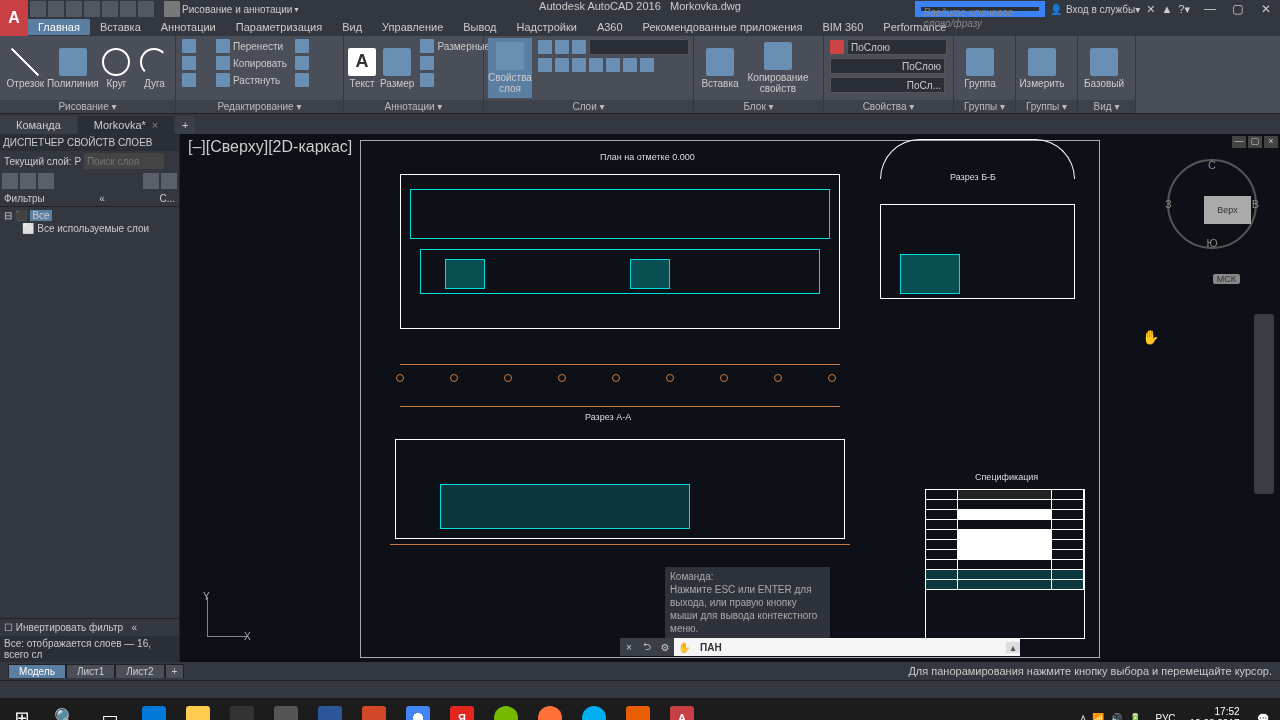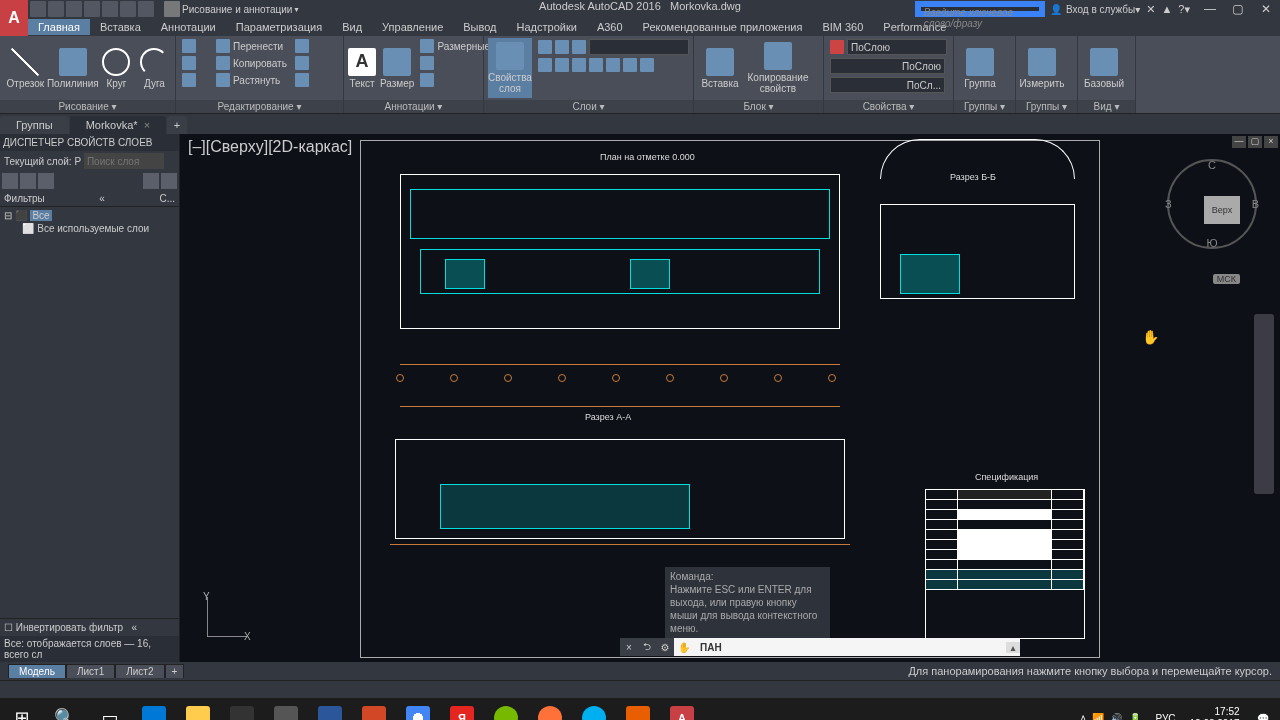--- a/index.html
+++ b/index.html
@@ -54,21 +54,21 @@
 .cyan-equip{position:absolute;border:1px solid #0dd}
 .sec-view{position:absolute;top:300px;left:200px;width:470px;height:150px}
 .section-block{position:absolute;border:1px solid #fff}
 .razrez-bb{position:absolute;top:30px;left:700px;width:200px;height:140px}
 .roof-arc{position:absolute;top:5px;left:700px;width:195px;height:40px;border:1px solid #fff;border-radius:100px 100px 0 0;border-bottom:none}
 .spec-table{position:absolute;top:355px;left:745px;width:160px;height:150px;border:1px solid #fff}
 .spec-row{height:10px;border-bottom:1px solid #fff;display:flex}
 .spec-cell{border-right:1px solid #fff;flex:1}
 .viewcube{position:absolute;top:20px;right:18px;width:100px;height:100px;display:flex;align-items:center;justify-content:center}
 .vc-ring{width:90px;height:90px;border:2px solid #555;border-radius:50%;position:relative}
-.vc-face{position:absolute;top:35px;left:35px;width:36px;height:28px;background:#aaa;color:#333;font-size:9px;display:flex;align-items:center;justify-content:center}
+.vc-face{position:absolute;top:35px;left:35px;width:47px;height:28px;background:#aaa;color:#333;font-size:9px;display:flex;align-items:center;justify-content:center}
 .vc-n{position:absolute;top:-2px;left:50%;transform:translateX(-50%);color:#888;font-size:11px}
 .vc-s{position:absolute;bottom:-2px;left:50%;transform:translateX(-50%);color:#888;font-size:11px}
 .vc-e{position:absolute;right:-4px;top:50%;transform:translateY(-50%);color:#888;font-size:11px}
 .vc-w{position:absolute;left:-4px;top:50%;transform:translateY(-50%);color:#888;font-size:11px}
 .msk-badge{position:absolute;top:140px;right:40px;background:#888;color:#333;font-size:9px;padding:0 4px;border-radius:2px}
 .navbar{position:absolute;top:180px;right:6px;width:20px;height:180px;background:rgba(80,80,90,0.7);border-radius:3px}
 .pan-cursor{position:absolute;top:195px;right:120px;font-size:14px;color:#ccc}
 .ucs{position:absolute;bottom:10px;left:12px;width:55px;height:55px}
 .ucs-y{position:absolute;bottom:15px;left:15px;width:1px;height:40px;background:#888}
 .ucs-x{position:absolute;bottom:15px;left:15px;width:40px;height:1px;background:#888}
@@ -315,21 +315,21 @@
           <div class="icon"></div>
           <span class="big-btn-label">Базовый</span>
         </div>
       </div>
     <div class="panel-label">Вид ▾</div>
   </div>
 </div>
 
 <div class="tab-bar">
   <div class="file-tab inactive">
-      <span>Группы</span>
+      <span>Команда</span>
     </div>
   <div class="file-tab">
       <span>Morkovka*</span>
       <span class="tab-close">×</span>
     </div>
   <div class="tab-plus">+</div>
 </div>
 
 <div class="work-area">
 

